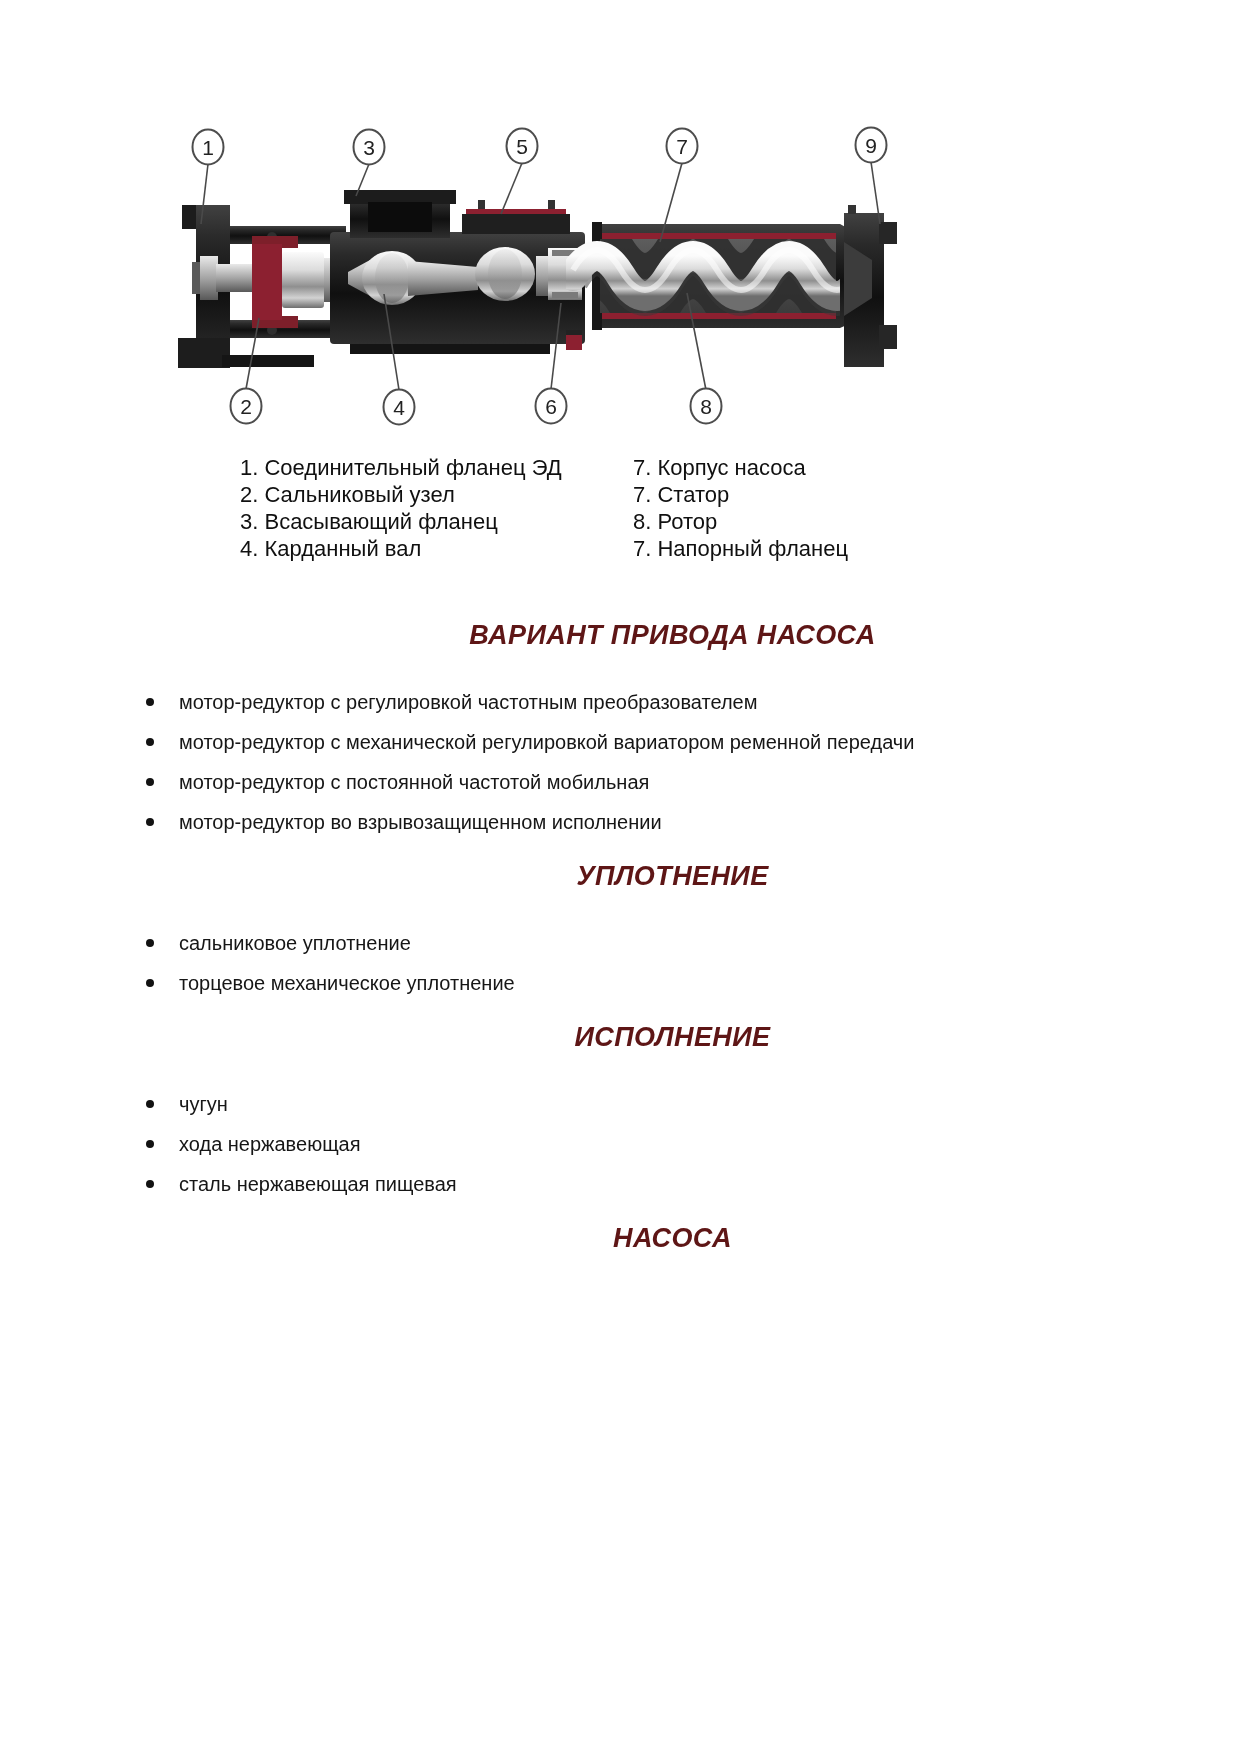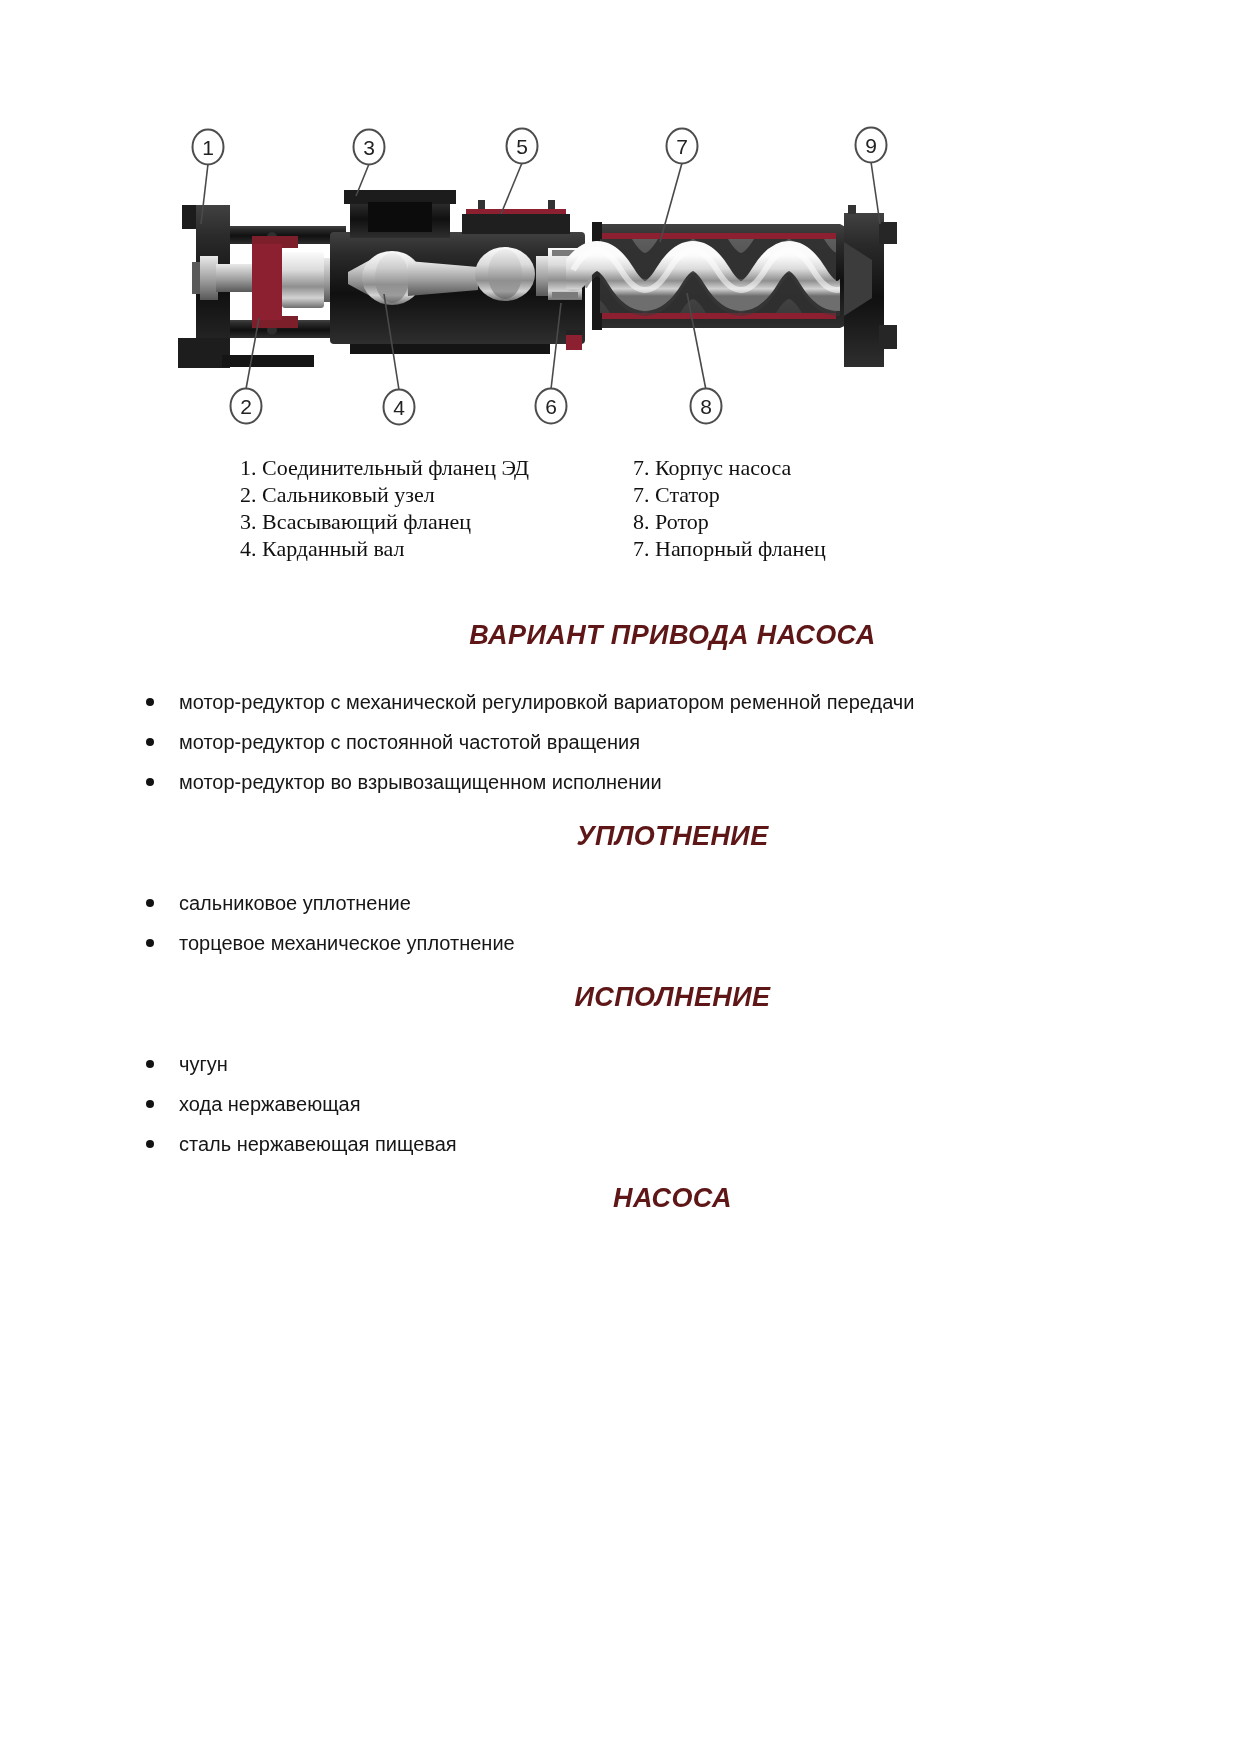--- a/index.html
+++ b/index.html
@@ -7,21 +7,21 @@
     width:1241px;height:1754px;background:#ffffff;position:relative;
     font-family:"Liberation Sans","DejaVu Sans",sans-serif;color:#1b1b1b;
     overflow:hidden;
   }
   .page{position:relative;width:1241px;height:1754px;background:#fff;}
   .diagram{display:block;width:1241px;height:440px;}
   .callout-num{font-family:"Liberation Sans",sans-serif;font-size:21px;fill:#222;}
   
   .legend{
     display:flex;margin:14px 0 0 240px;
-    font-family:Liberation Serif, serif;
+    font-family:Liberation Sans, sans-serif;
     font-size:22px;line-height:27px;color:#101010;
   }
   .legend-col{width:393px;}
   .legend-col.right{width:auto;}
   .legend-item{white-space:nowrap;}
   
   .sec-h{
     margin:26px 36px 0 140px;text-align:center;
     font-size:27px;line-height:32px;font-weight:bold;font-style:italic;
     color:#5e1616;letter-spacing:.4px;white-space:nowrap;
@@ -222,22 +222,23 @@
     <div class="legend-col right">
       <div class="legend-item">7. Корпус насоса</div>
       <div class="legend-item">7. Статор</div>
       <div class="legend-item">8. Ротор</div>
       <div class="legend-item">7. Напорный фланец</div>
     </div>
   </div>
 
   <div class="sec-h first">ВАРИАНТ ПРИВОДА НАСОСА</div>
   <ul class="bullets">
+    <li>мотор-редуктор с регулировкой частотным преобразователем</li>
     <li>мотор-редуктор с механической регулировкой вариатором ременной передачи</li>
-    <li>мотор-редуктор с постоянной частотой вращения</li>
+    <li>мотор-редуктор с постоянной частотой мобильная</li>
     <li>мотор-редуктор во взрывозащищенном исполнении</li>
   </ul>
 
   <div class="sec-h">УПЛОТНЕНИЕ</div>
   <ul class="bullets">
     <li>сальниковое уплотнение</li>
     <li>торцевое механическое уплотнение</li>
   </ul>
 
   <div class="sec-h">ИСПОЛНЕНИЕ</div>

